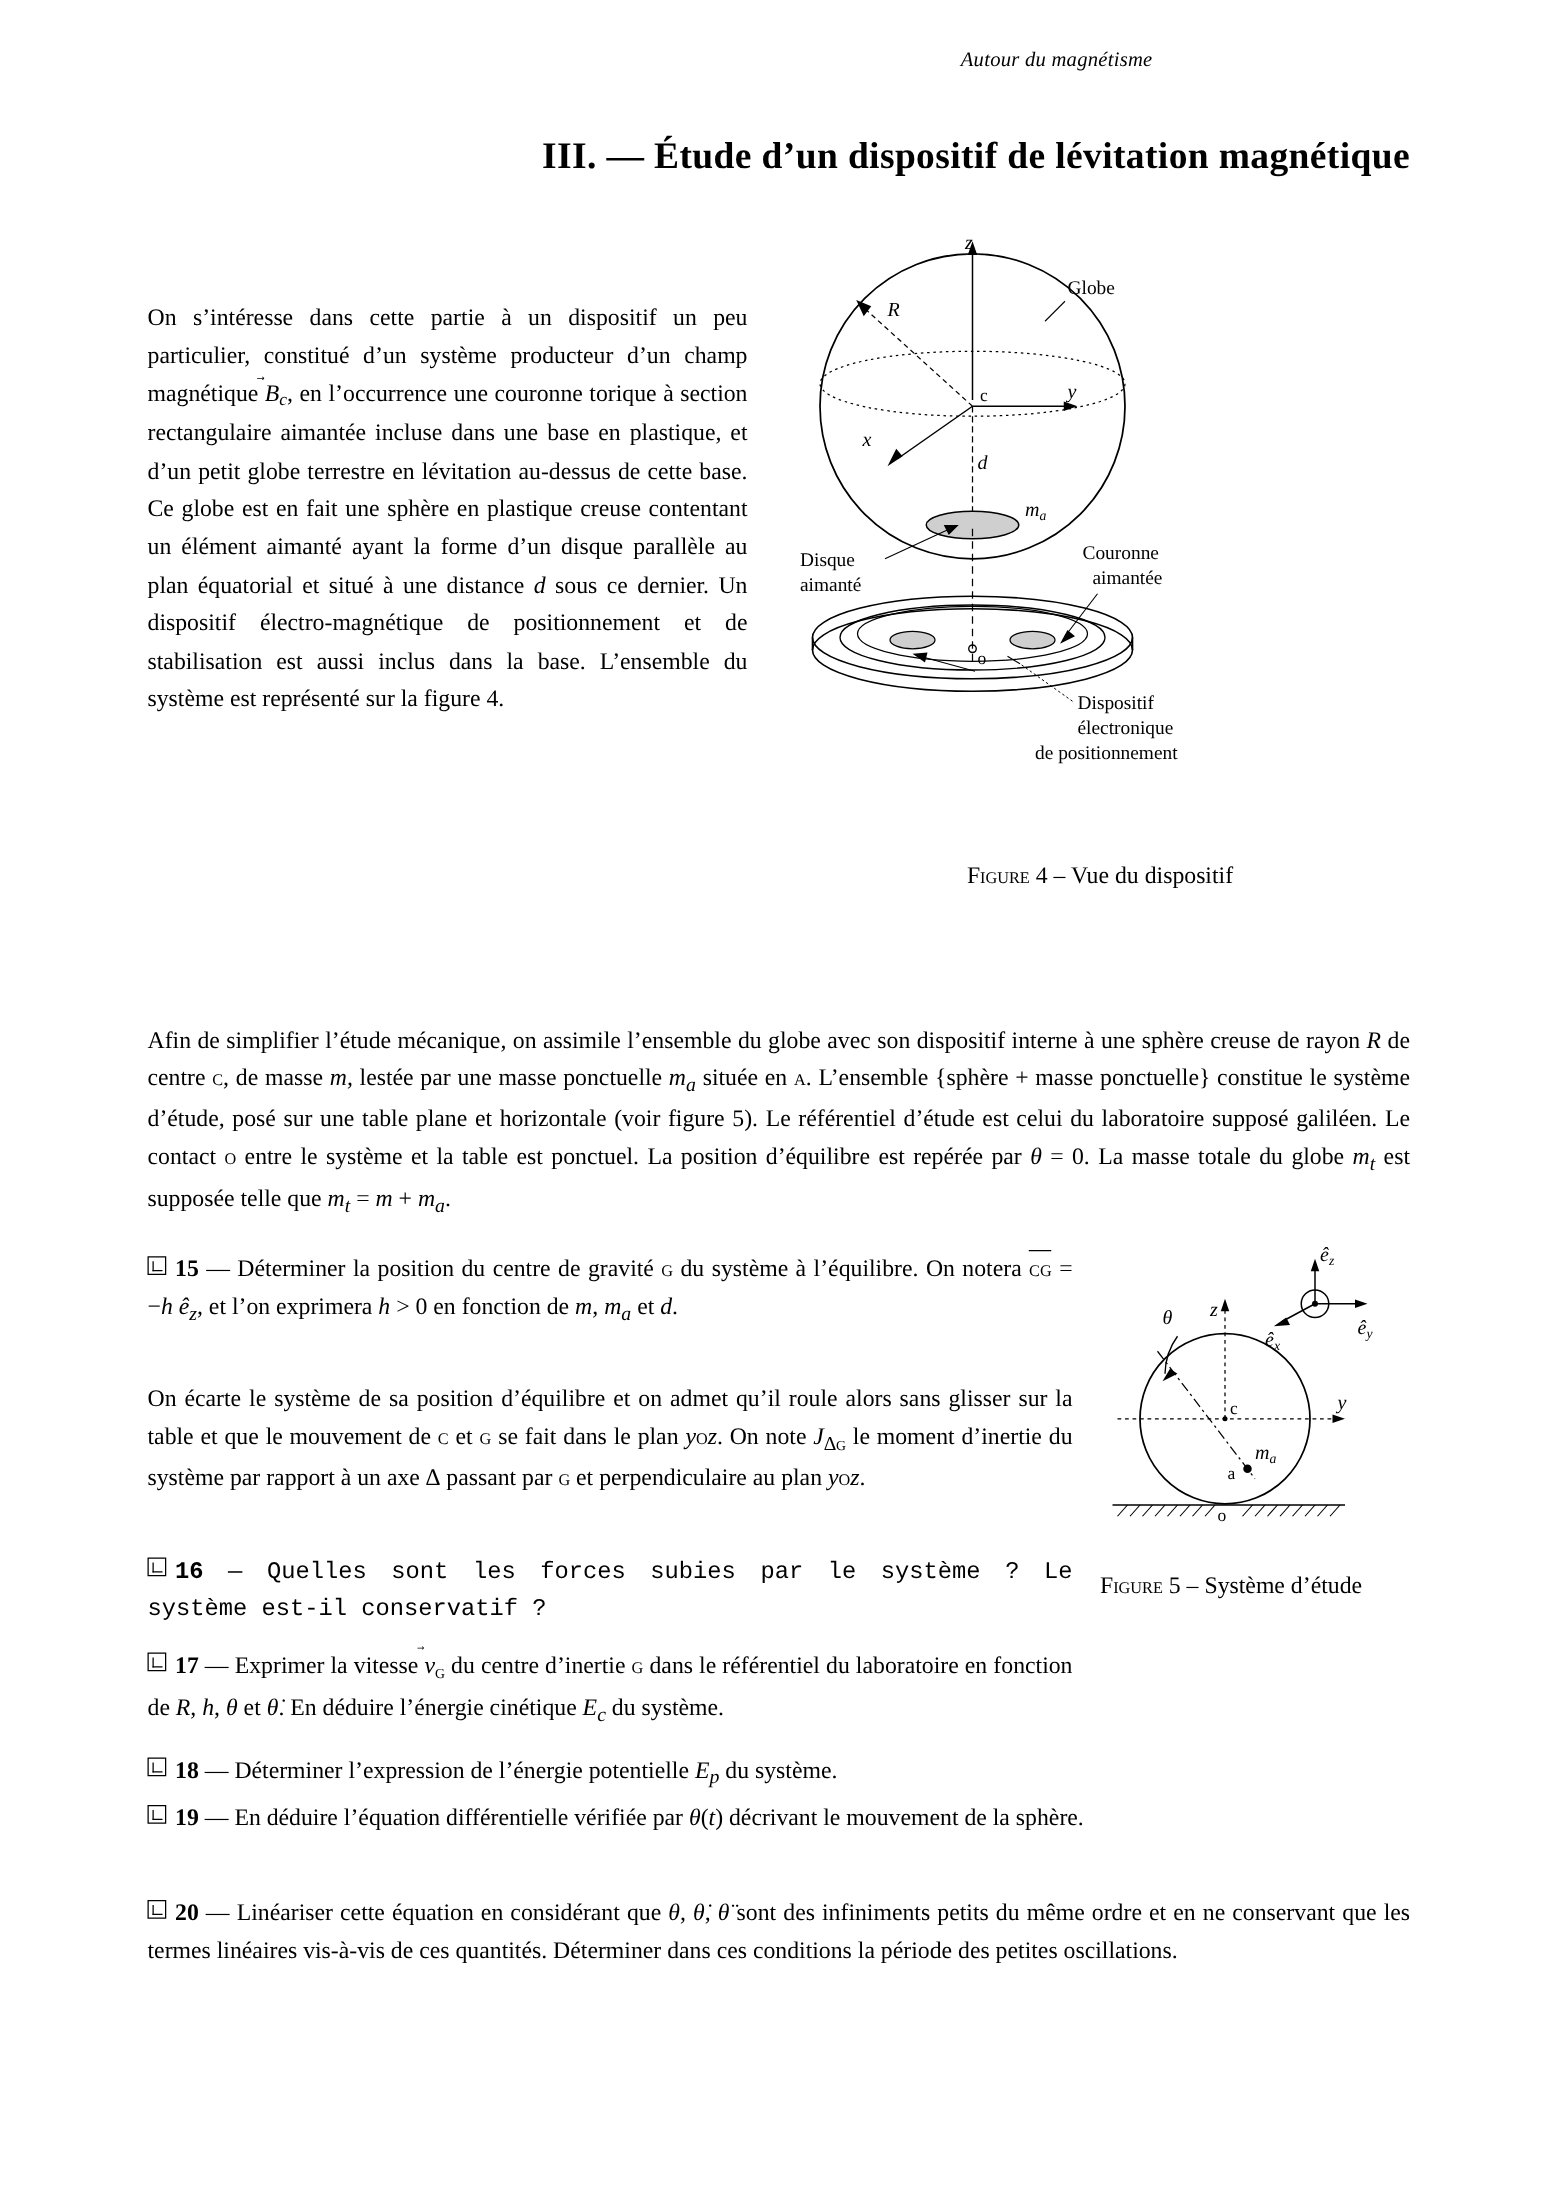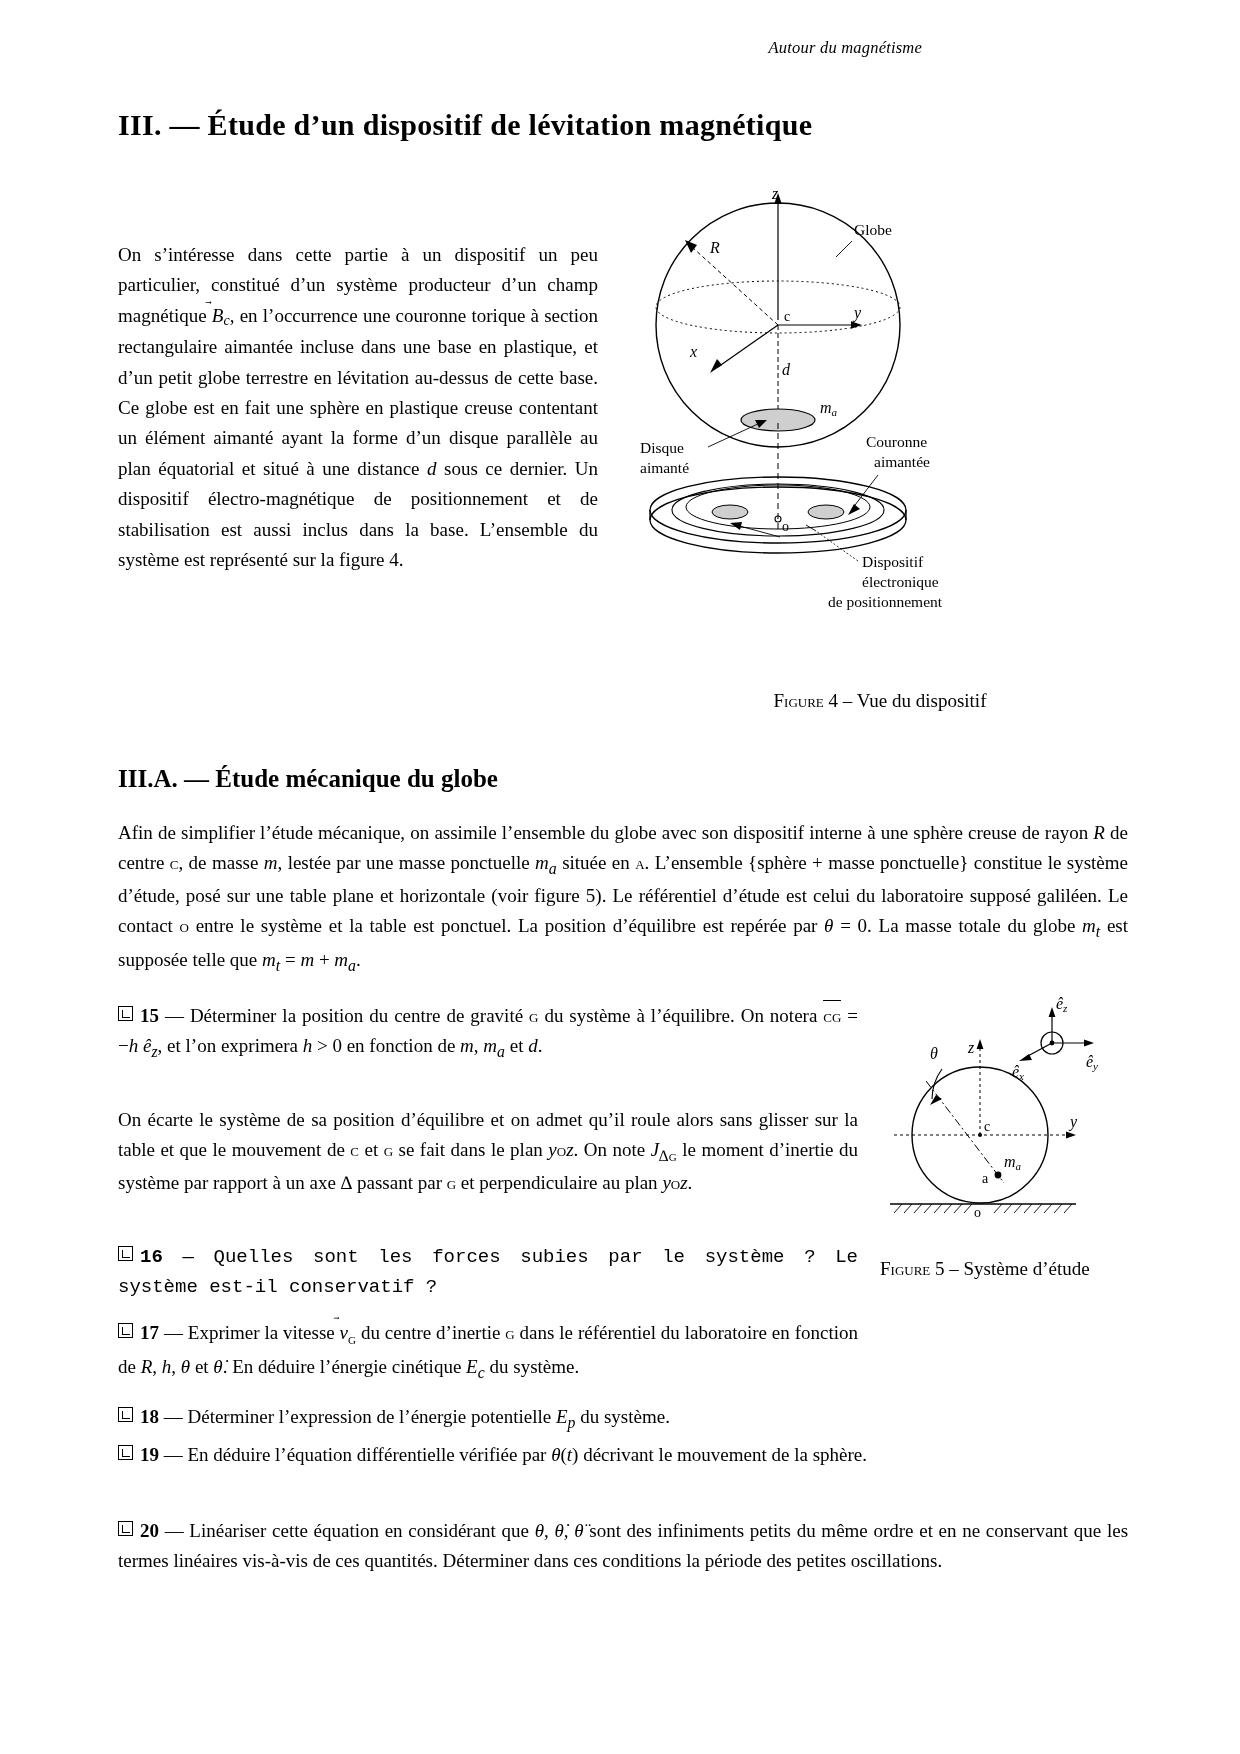--- a/index.html
+++ b/index.html
@@ -31,20 +31,21 @@
   }
   h1.section-title {
     position: absolute;
     left: 118px;
     top: 108px;
     width: 1010px;
     margin: 0;
     font-size: 30px;
     font-weight: bold;
     letter-spacing: 0.3px;
+    text-align: right;
   }
   .intro-col {
     position: absolute;
     left: 118px;
     top: 240px;
     width: 480px;
     font-size: 19px;
     line-height: 1.60;
     text-align: justify;
     text-justify: inter-word;
@@ -238,21 +239,20 @@
       <polygon points="100,338 110,345 112,337" fill="#000"></polygon>
       <line x1="186" y1="346" x2="176" y2="340" stroke="#000" stroke-width="0.9"></line>
     </svg>
   </div>
 
   <div class="figure4-caption">
     <span class="smallcaps">Figure 4</span>
     <span>– Vue du dispositif</span>
   </div>
 
-  <h2 class="subsection-title">III.A. — Étude mécanique du globe</h2>
 
   <div class="para-full" id="p-afin">
     Afin de simplifier l’étude mécanique, on assimile l’ensemble du globe avec son dispositif interne à une sphère creuse de rayon <i class="math">R</i> de centre <span class="smallcaps">c</span>, de masse <i class="math">m</i>, lestée par une masse ponctuelle <i class="math">m<sub>a</sub></i> située en <span class="smallcaps">a</span>. L’ensemble {sphère + masse ponctuelle} constitue le système d’étude, posé sur une table plane et horizontale (voir figure 5). Le référentiel d’étude est celui du laboratoire supposé galiléen. Le contact <span class="smallcaps">o</span> entre le système et la table est ponctuel. La position d’équilibre est repérée par <i class="math">θ</i> = 0. La masse totale du globe <i class="math">m<sub>t</sub></i> est supposée telle que <i class="math">m<sub>t</sub></i> = <i class="math">m</i> + <i class="math">m<sub>a</sub></i>.
   </div>
 
   <div class="para-full" id="q15">
     <span class="ref-box"></span><span class="qmark">15</span>
     <span>—</span>
     Déterminer la position du centre de gravité <span class="smallcaps">g</span> du système à l’équilibre. On notera <span class="vecline" style="border-top:1px solid #000;"><span class="smallcaps">cg</span></span> = −<i class="math">h</i> <i class="math">ê<sub>z</sub></i>, et l’on exprimera <i class="math">h</i> &gt; 0 en fonction de <i class="math">m</i>, <i class="math">m<sub>a</sub></i> et <i class="math">d</i>.
   </div>

